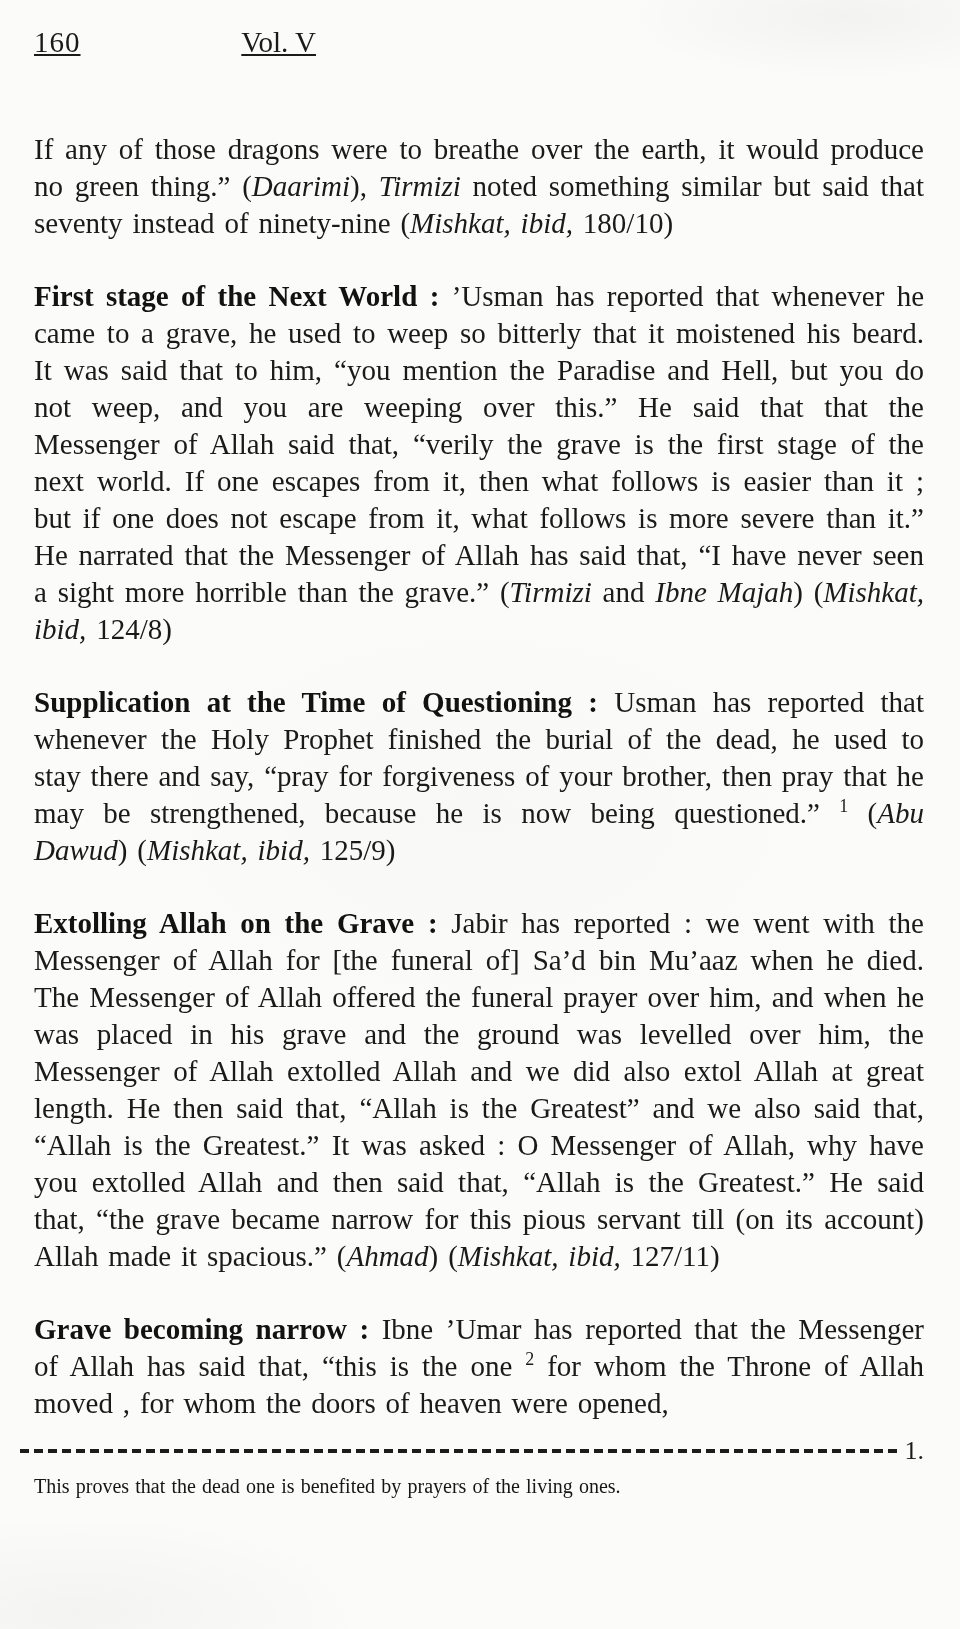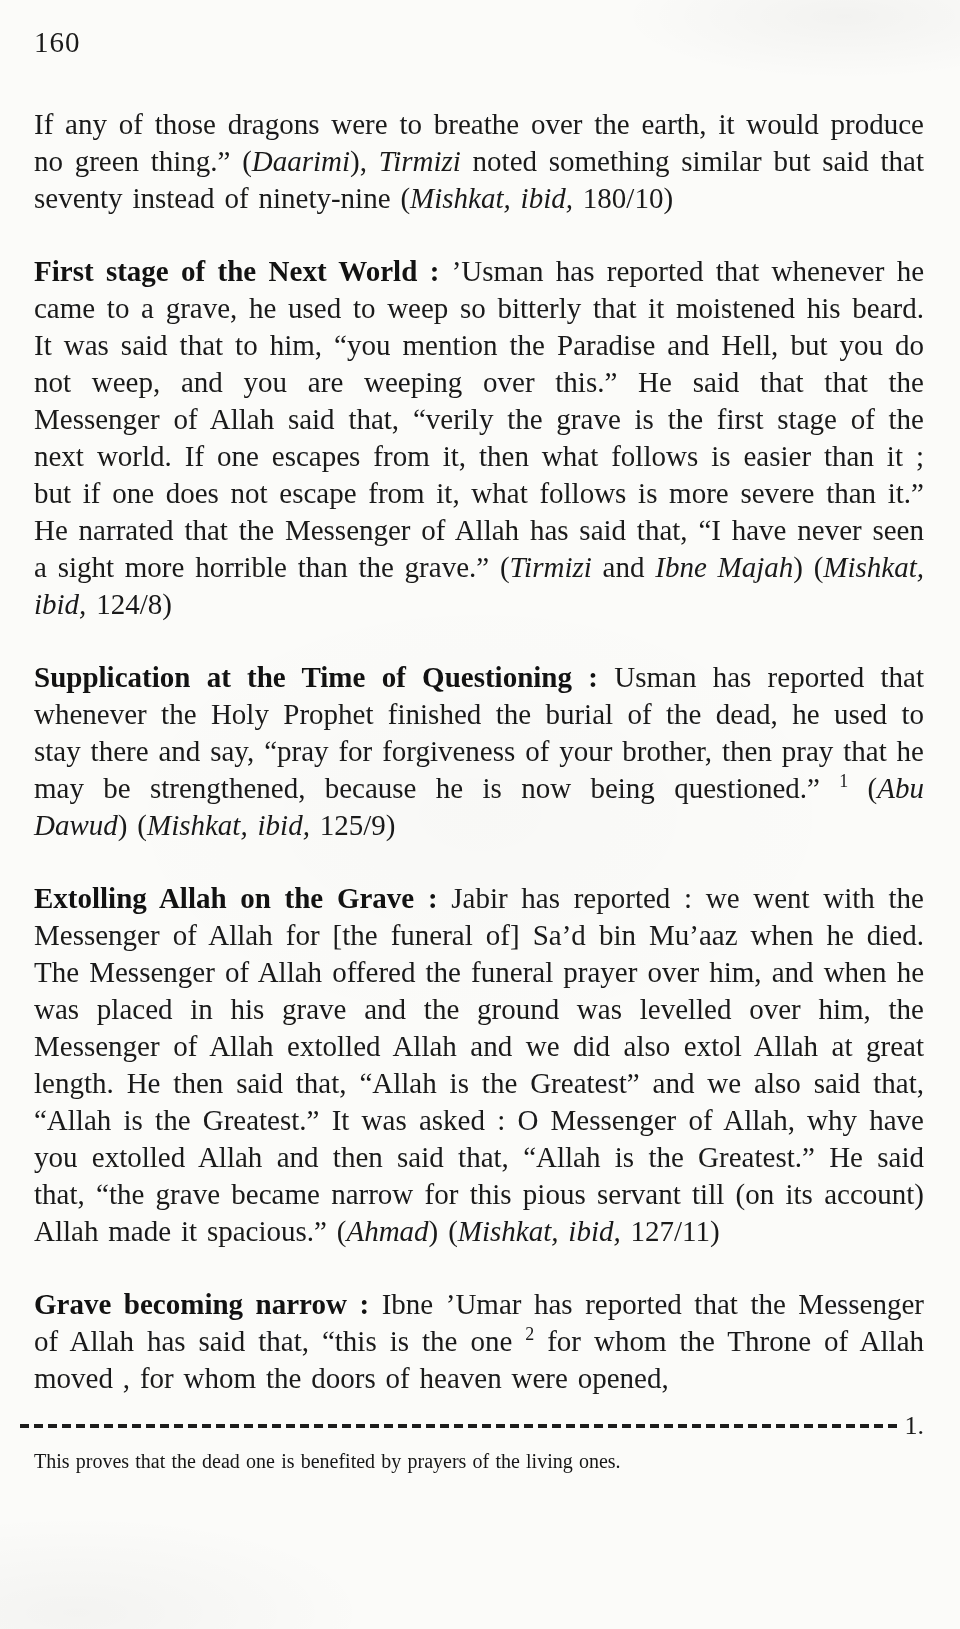--- a/index.html
+++ b/index.html
@@ -20,21 +20,22 @@
       radial-gradient(ellipse 500px 300px at 50% 50%, rgba(0,0,0,0.012), transparent 80%),
       #fbfbf9;
     color: #1a1a1a;
     font-size: 29px;
     line-height: 37px;
     overflow: hidden;
   }
   .header {
     display: flex;
     align-items: flex-start;
-    margin-bottom: 45px;
+    margin-bottom: 70px;
+    text-decoration: underline;
   }
   .page-number { width: 110px; letter-spacing: 1px; }
   .header-title { flex: 1; text-align: center; }
   .volume { width: 190px; text-align: right; padding-right: 18px; box-sizing: border-box; }
   .para {
     margin: 0 0 36px 0;
     text-align: justify;
     word-spacing: 0.09em;
   }
   .para b { font-weight: bold; color: #121212; }
@@ -67,20 +68,21 @@
     color: #161616;
   }
 </style>
 </head>
 <body>
 
 <div class="page">
 
   <div class="header">
     <span class="page-number">160</span>
+    <span class="volume">Vol. V</span>
   </div>
 
   <main>
     <p class="para"><span>If any of those dragons were to breathe over the earth, it would produce no green thing.” (</span><i>Daarimi</i><span>), </span><i>Tirmizi</i><span> noted something similar but said that seventy instead of ninety-nine (</span><i>Mishkat, ibid,</i><span> 180/10)</span></p>
     <p class="para"><b>First stage of the Next World : </b><span>’Usman has reported that whenever he came to a grave, he used to weep so bitterly that it moistened his beard. It was said that to him, “you mention the Paradise and Hell, but you do not weep, and you are weeping over this.” He said that that the Messenger of Allah said that, “verily the grave is the first stage of the next world. If one escapes from it, then what follows is easier than it ; but if one does not escape from it, what follows is more severe than it.” He narrated that the Messenger of Allah has said that, “I have never seen a sight more horrible than the grave.” (</span><i>Tirmizi</i><span> and </span><i>Ibne Majah</i><span>) (</span><i>Mishkat, ibid,</i><span> 124/8)</span></p>
     <p class="para"><b>Supplication at the Time of Questioning : </b><span>Usman has reported that whenever the Holy Prophet finished the burial of the dead, he used to stay there and say, “pray for forgiveness of your brother, then pray that he may be strengthened, because he is now being questioned.” </span><sup>1</sup><span> (</span><i>Abu Dawud</i><span>) (</span><i>Mishkat, ibid,</i><span> 125/9)</span></p>
     <p class="para"><b>Extolling Allah on the Grave : </b><span>Jabir has reported : we went with the Messenger of Allah for [the funeral of] Sa’d bin Mu’aaz when he died. The Messenger of Allah offered the funeral prayer over him, and when he was placed in his grave and the ground was levelled over him, the Messenger of Allah extolled Allah and we did also extol Allah at great length. He then said that, “Allah is the Greatest” and we also said that, “Allah is the Greatest.” It was asked : O Messenger of Allah, why have you extolled Allah and then said that, “Allah is the Greatest.” He said that, “the grave became narrow for this pious servant till (on its account) Allah made it spacious.” (</span><i>Ahmad</i><span>) (</span><i>Mishkat, ibid,</i><span> 127/11)</span></p>
     <p class="para" style="margin-bottom:16px;"><b>Grave becoming narrow : </b><span>Ibne ’Umar has reported that the Messenger of Allah has said that, “this is the one </span><sup>2</sup><span> for whom the Throne of Allah moved , for whom the doors of heaven were opened,</span></p>
   </main>
 

